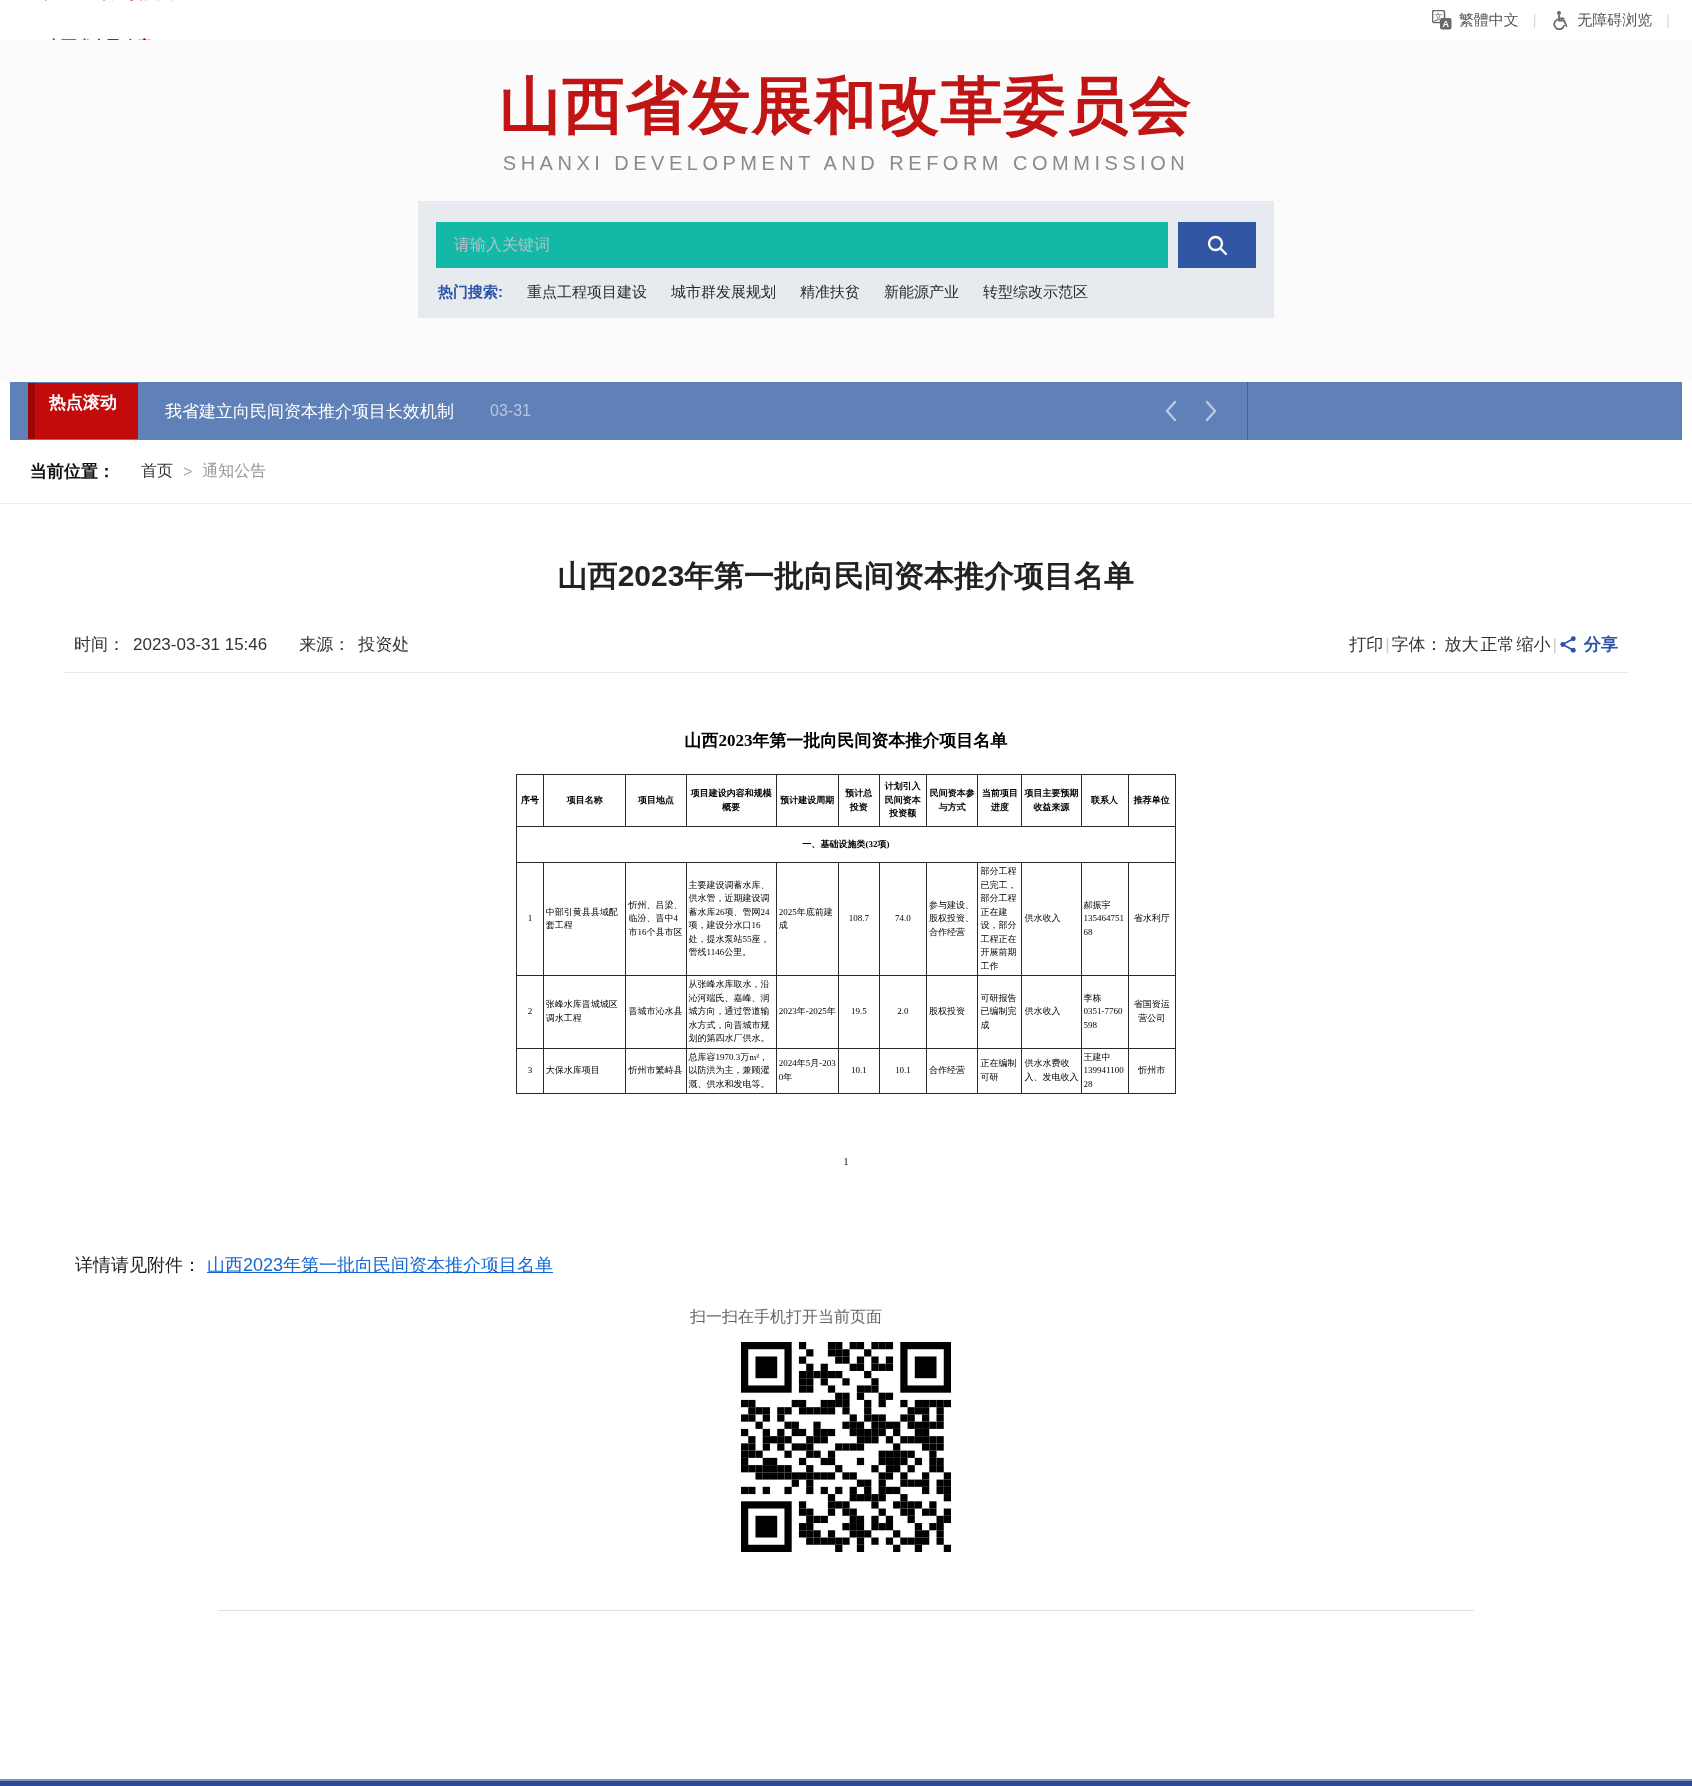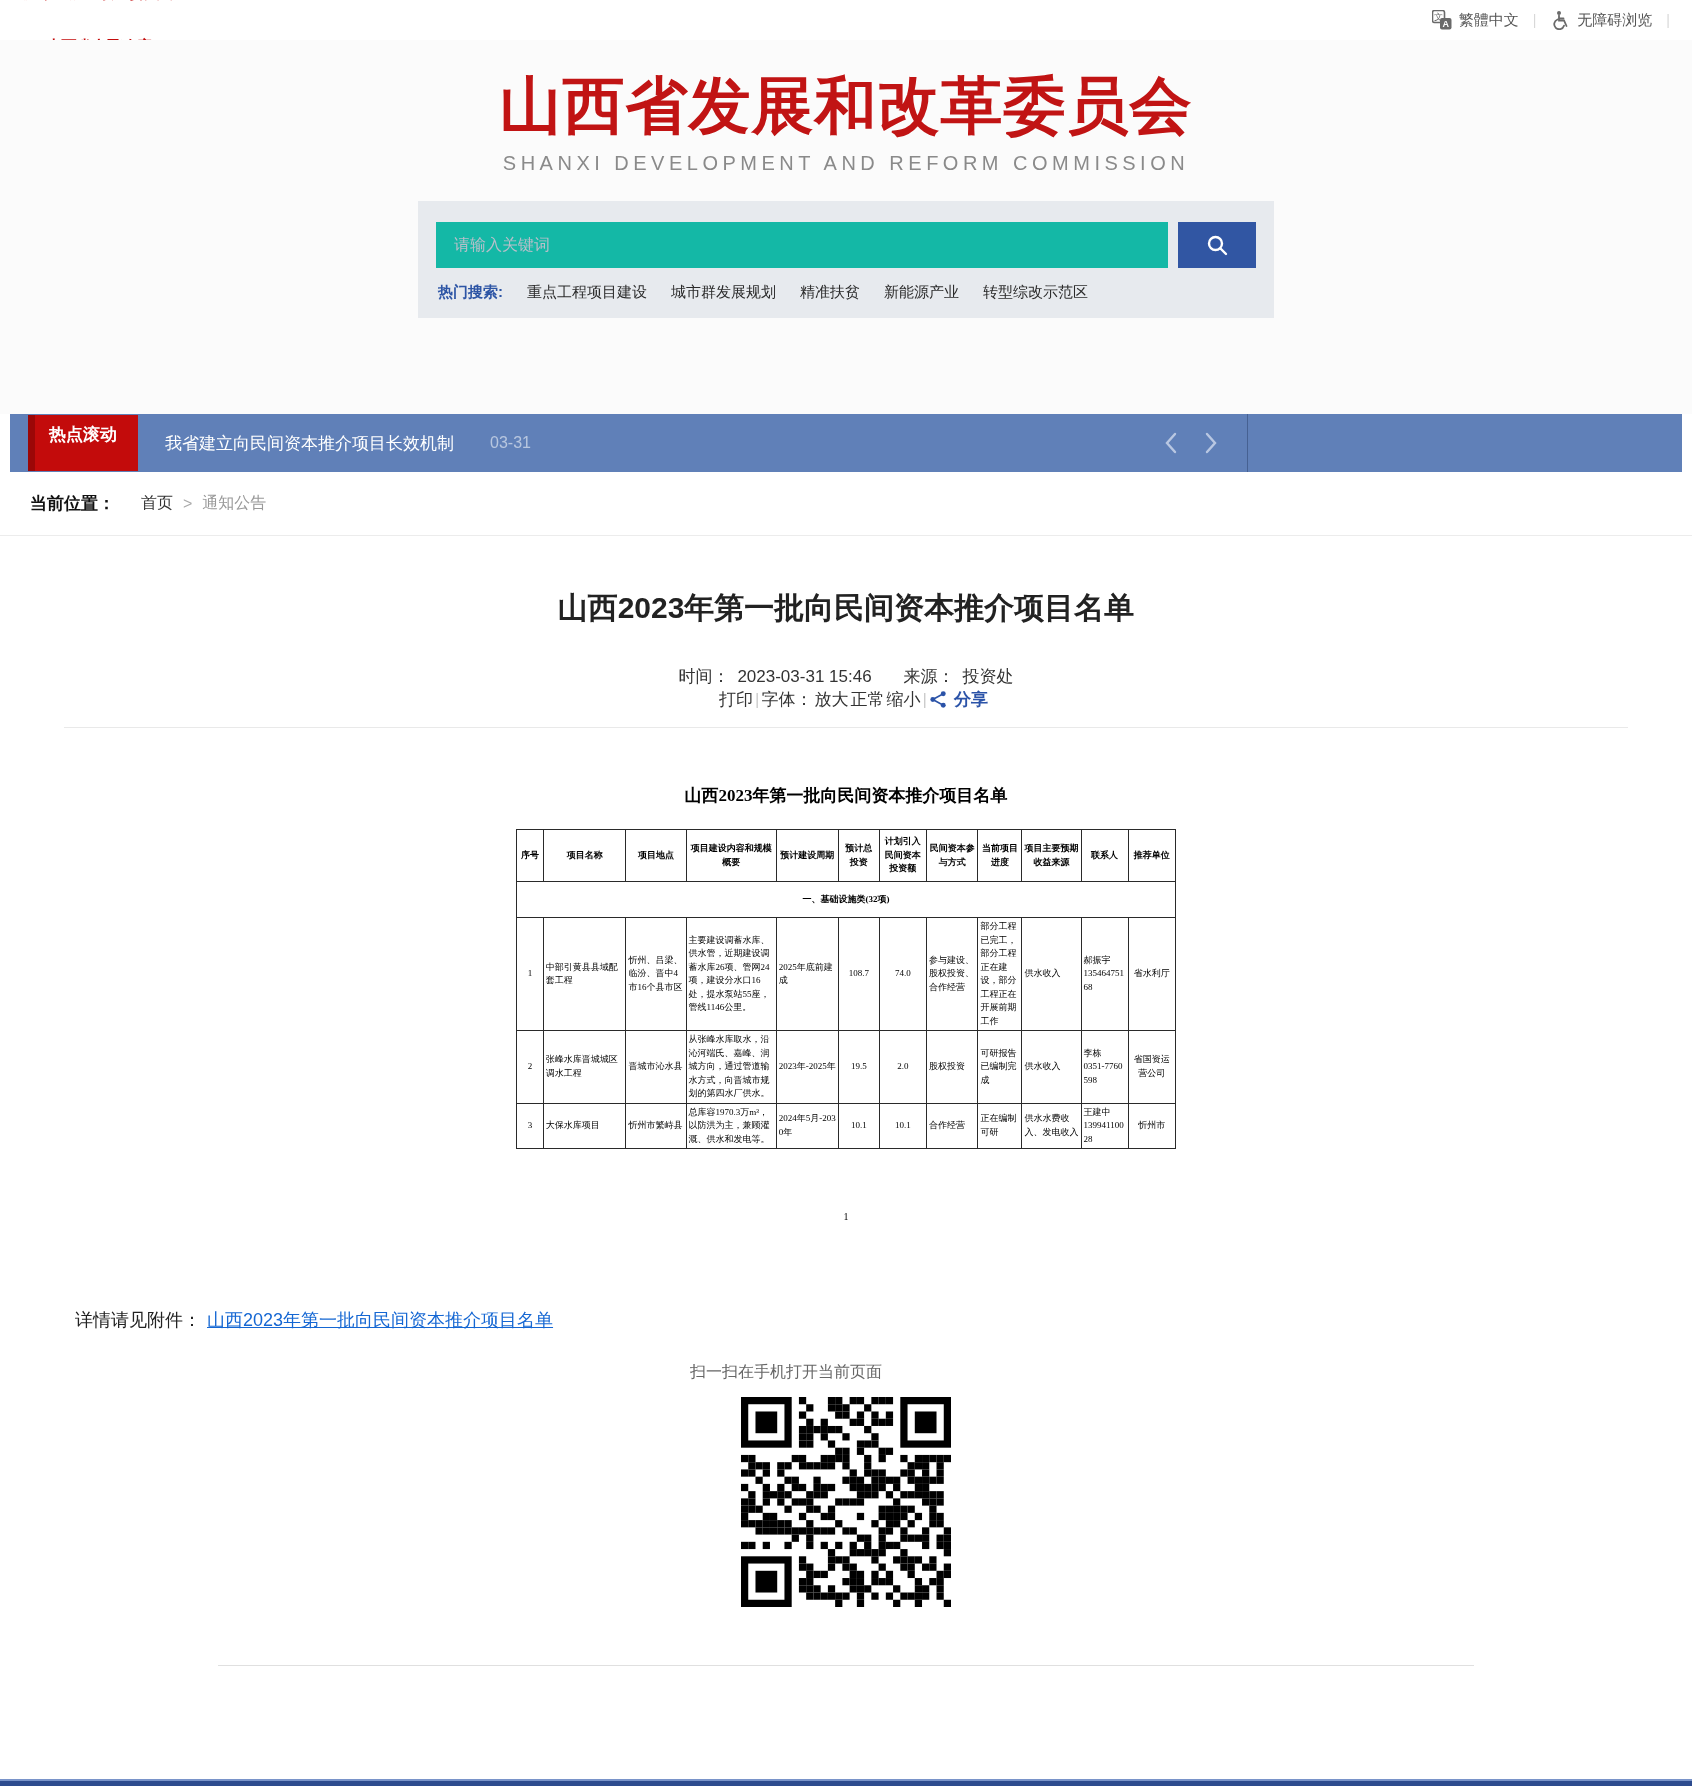--- a/index.html
+++ b/index.html
@@ -14,21 +14,21 @@
 
   
   .topbar { height:40px; display:flex; justify-content:space-between; align-items:center; padding:0 22px 0 24px; background:#fff; }
   .topbar-left { display:flex; align-items:center; gap:34px;flex-direction:column; }
   .topbar-left a { color:#c30b0b; font-weight:bold; font-size:15px; }
   .topbar-right { display:flex; align-items:center; gap:14px; color:#555; font-size:15px; }
   .tb-item { display:flex; align-items:center; gap:7px; color:#555; }
   .tb-sep { color:#d8d8d8; font-size:14px; }
 
   
-  .masthead { background:#fbfbfb; padding:34px 0 96px; }
+  .masthead { background:#fbfbfb; padding:34px 0 64px; }
   .logo-cn { text-align:center; font-family:"Liberation Serif","DejaVu Serif",serif; font-weight:bold; font-size:62px; line-height:1.05; color:#c11414; letter-spacing:1px; }
   .logo-en { text-align:center; color:#8a8a8a; font-size:20px; letter-spacing:4.5px; margin-top:13px; font-family:"Liberation Sans",sans-serif; }
 
   .search-panel { width:856px; margin:26px auto 0; background:#e7eaee; padding:21px 18px 16px; }
   .search-row { display:flex; }
   .search-input { flex:1; height:46px; border:0; outline:none; padding:0 18px; font-size:16px; color:#333; background:#14b8a6; font-family:"Liberation Sans",sans-serif; }
   .search-input::placeholder { color:#b9bfca; }
   .search-btn { width:78px; height:46px; margin-left:10px; background:#3156a3; border:0; display:flex; align-items:center; justify-content:center; cursor:pointer; }
   .hot-row { margin-top:15px; display:flex; align-items:center; gap:24px; font-size:15px; padding-left:2px; }
   .hot-label { color:#2d55a5; font-weight:bold; }
@@ -46,21 +46,21 @@
   
   .breadcrumb { background:#fff; height:64px; display:flex; align-items:center; padding:0 30px; gap:10px; font-size:16px; border-bottom:1px solid #ececec; }
   .bc-label { font-weight:bold; color:#111; font-size:17px; margin-right:16px; }
   .bc-home { color:#333; }
   .bc-sep { color:#aaa; }
   .bc-current { color:#999; }
 
   
   .article { background:#fff; padding:0 64px; }
   .article-title { text-align:center; font-size:30px; font-weight:600; color:#222; margin-top:52px; font-family:"Liberation Sans",sans-serif; }
-  .meta-row { display:flex; justify-content:space-between; align-items:center; margin-top:36px; padding:0 10px 16px 10px; border-bottom:1px solid #e9e9e9; font-size:17px; color:#333;flex-direction:column; }
+  .meta-row { display:flex; justify-content:space-between; align-items:center; margin-top:36px; padding:0 10px 16px 10px; border-bottom:1px solid #e9e9e9; font-size:17px; color:#333; }
   .meta-left { display:flex; align-items:center; gap:8px; }
   .meta-time-val { margin-right:24px; }
   .meta-right { display:flex; align-items:center; gap:2px;margin-left:15px; }
   .meta-sep { color:#ccc; }
   .font-btn { color:#333; }
   .share-wrap { display:flex; align-items:center; gap:6px; }
   .share-label { color:#2b53a8; font-weight:bold; }
 
   
   .doc { width:660px; margin:56px auto 0; font-family:"Liberation Serif","DejaVu Serif",serif; color:#000; }

